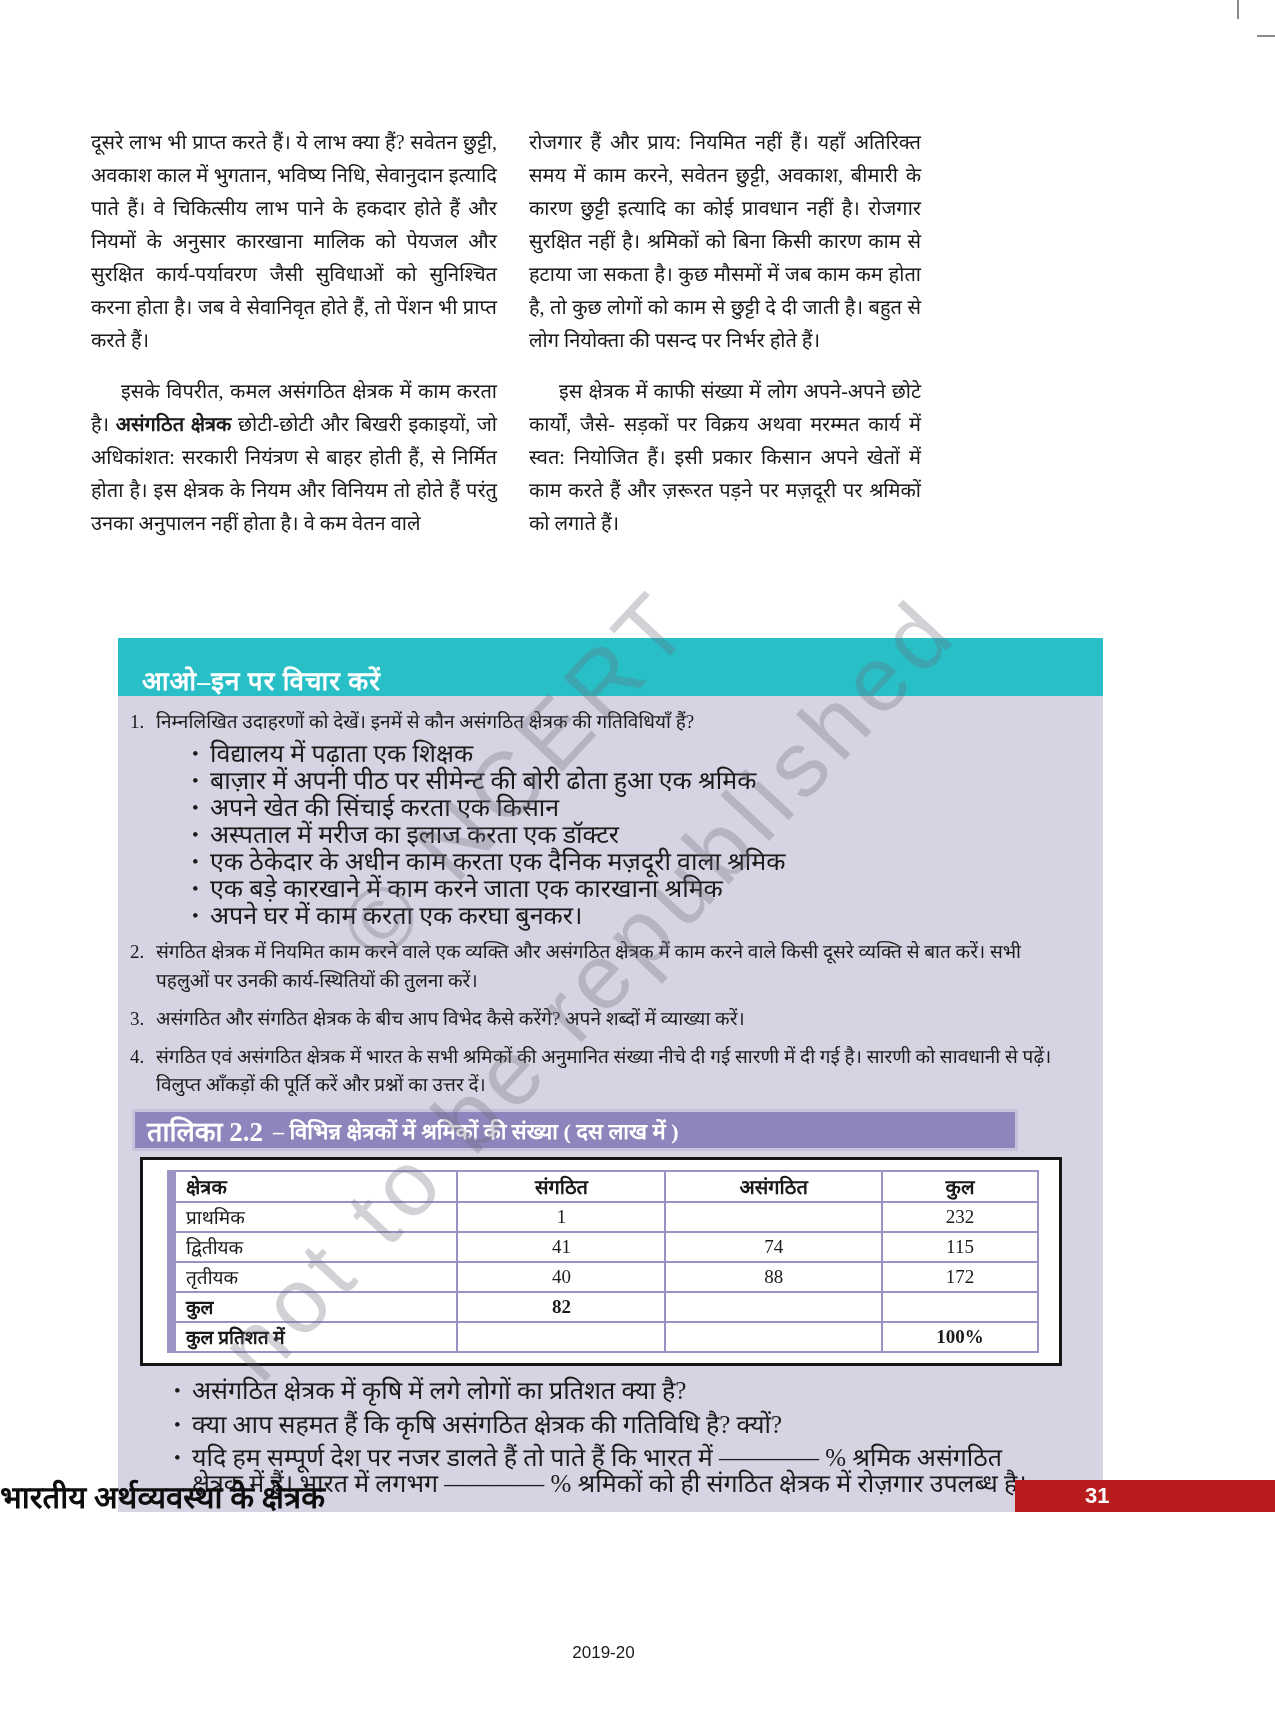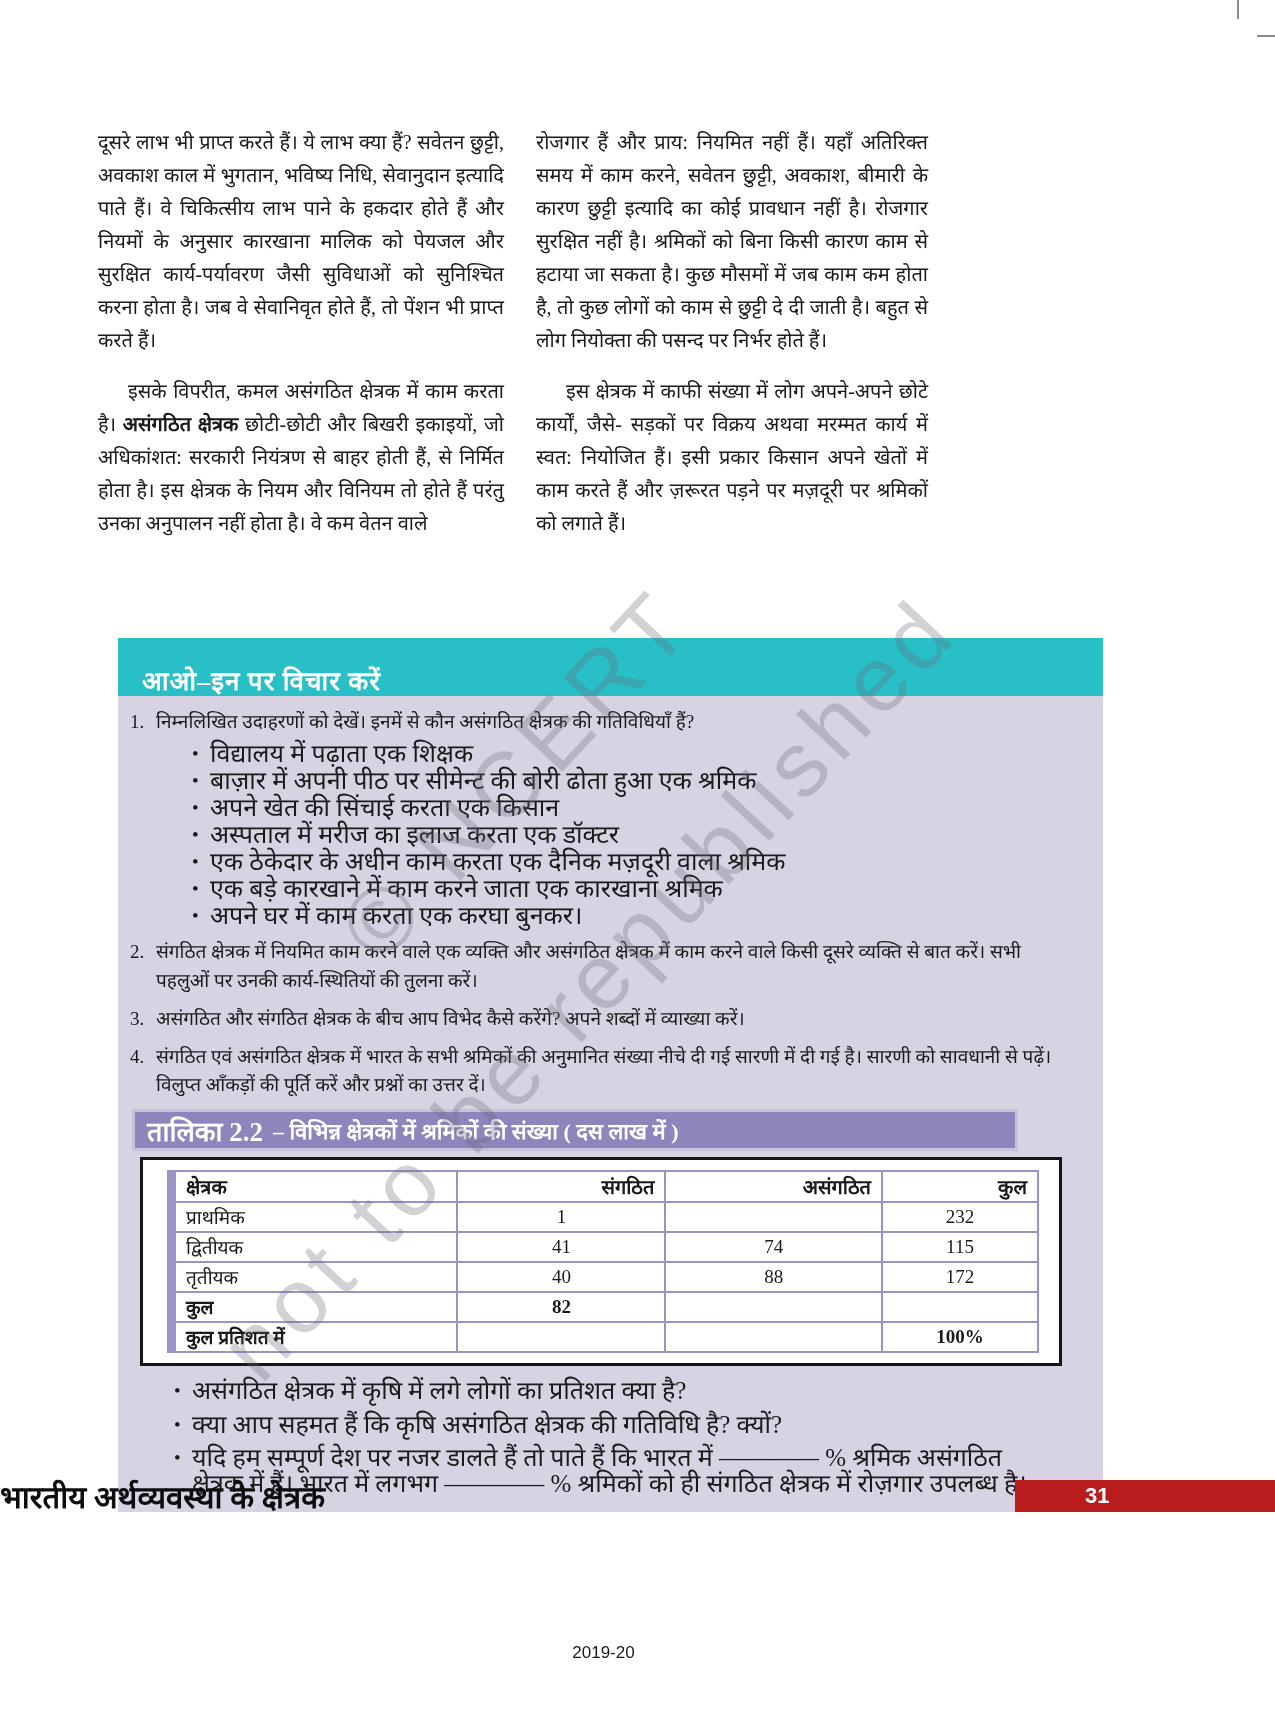--- a/index.html
+++ b/index.html
@@ -6,21 +6,21 @@
   body{
     width:1275px;height:1710px;position:relative;background:#ffffff;
     font-family:"Liberation Serif","DejaVu Serif",serif;color:#1a1a1a;
     overflow:hidden;
   }
   
   .crop-v{position:absolute;left:1237px;top:0;width:2px;height:19px;background:#8a8a8a;}
   .crop-h{position:absolute;left:1257px;top:35px;width:18px;height:2px;background:#8a8a8a;}
 
   
-  .cols{position:absolute;left:98px;top:126px;width:830px;display:flex;gap:32px;}
+  .cols{position:absolute;left:91px;top:126px;width:830px;display:flex;gap:32px;}
   .col-left{width:406px;}
   .col-right{width:392px;}
   .cols p{margin:0;font-size:20px;line-height:33px;text-align:justify;}
   .para2{margin-top:18px !important;text-indent:30px;}
   .inline-bold{font-weight:bold;}
 
   
   .banner{position:absolute;left:118px;top:638px;width:985px;height:58px;background:#29bfc7;
           display:flex;align-items:center;}
   .banner-title{color:#ffffff;font-weight:bold;font-size:26px;padding-left:24px;letter-spacing:1px;margin-top:25px;}
@@ -45,21 +45,21 @@
                 color:#ffffff;font-weight:bold;}
   .tbl-label{font-size:27px;padding:0 10px 0 12px;white-space:nowrap;}
   .tbl-rest{font-size:22px;white-space:nowrap;}
 
   
   .tbl-frame{margin:6px 0 0 22px;width:922px;background:#ffffff;border:3px solid #151515;
              box-sizing:border-box;padding:10px 20px 10px 24px;}
   table.wtab{width:100%;border-collapse:collapse;border-left:9px solid #9c94c6;
              font-size:19px;}
   table.wtab th,table.wtab td{border:2px solid #9a92c5;height:24px;padding:1px 10px;}
-  table.wtab th{font-weight:bold;text-align:right;font-size:20px;}
+  table.wtab th{font-weight:bold;text-align:center;font-size:20px;}
   table.wtab th:first-child{text-align:left;}
   table.wtab td{text-align:center;}
   table.wtab td:first-child{text-align:left;}
   tr.bold-row td{font-weight:bold;}
 
   
   .footer-row{position:absolute;top:1479px;left:0;width:1275px;height:34px;
               display:flex;align-items:center;justify-content:space-between;}
   .footer-title{font-weight:bold;font-size:31px;color:#0d0d0d;white-space:nowrap;}
   .footer-bar{width:260px;height:32px;background:#b91c1c;margin-left:4px;flex:none;

